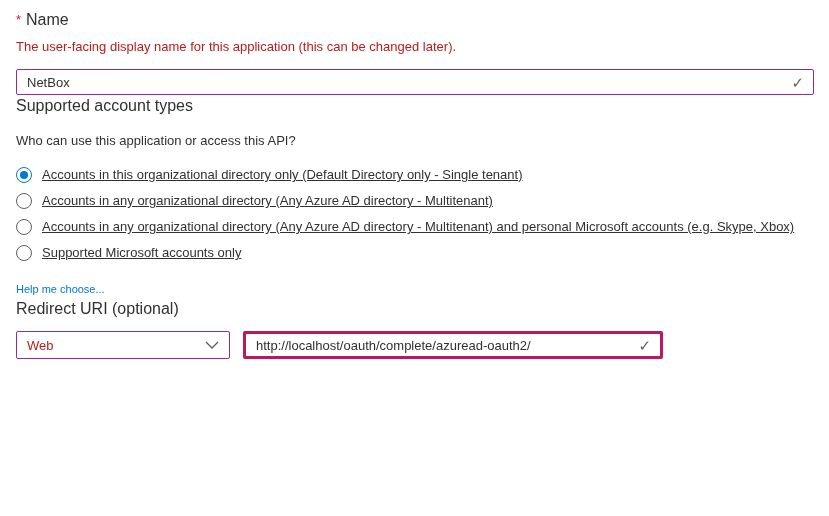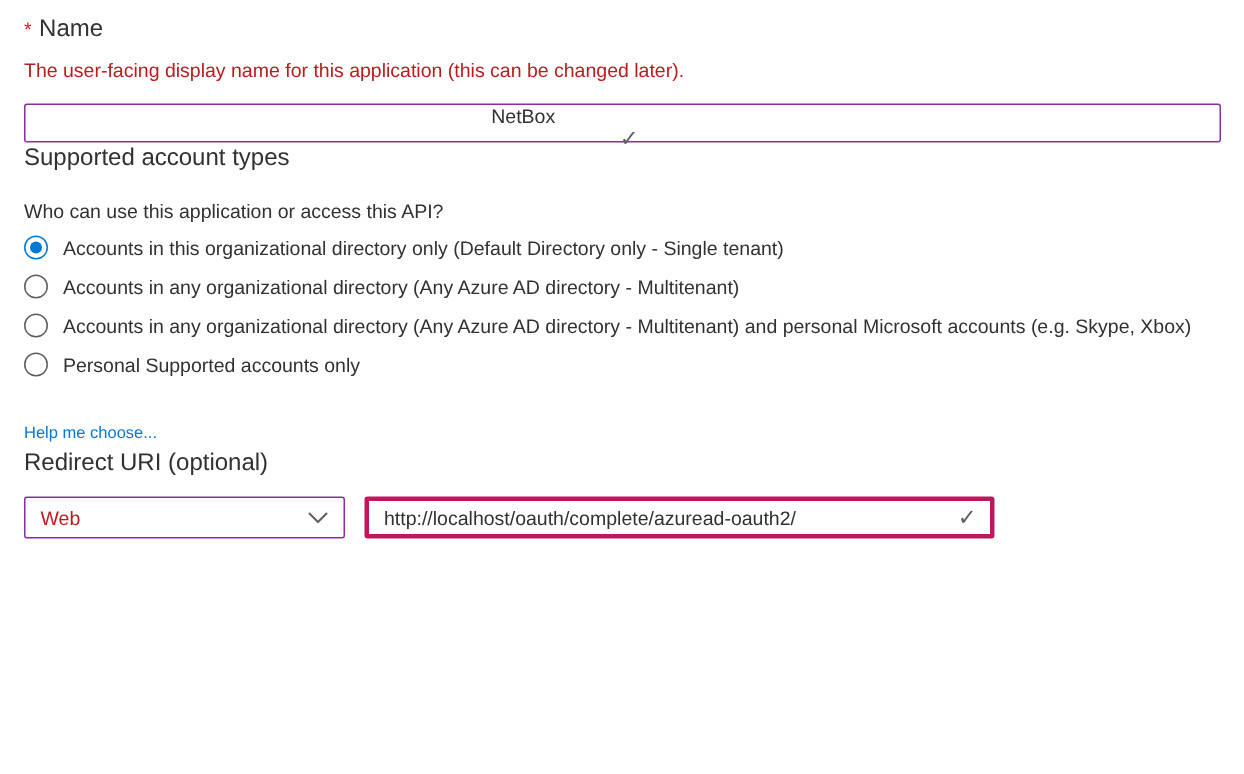--- a/index.html
+++ b/index.html
@@ -22,21 +22,20 @@
   .hint { font-size: 13px; line-height: 18px; margin-top: 8px; color: #b91c1c; }
 
   .text-input-wrap {
     margin-top: 13px;
     height: 26px;
     border: 1px solid #8a2da2;
     border-radius: 2px;
     display: flex; align-items: center;
     padding: 0 9px 0 10px;
     background: #fff;
-    flex-direction: column;
   }
   .text-input-wrap input {
     flex: 1 1 auto; min-width: 0;
     border: none; outline: none;
     font-family: "Liberation Sans", sans-serif;
     font-size: 13px; color: #323130;
     padding: 0; background: transparent;
   }
   .check-icon {
     flex: 0 0 auto;
@@ -45,23 +44,24 @@
   }
 
   
   .section-heading { font-size: 16px; line-height: 21px; color: #323130; }
   .mt-section { }
   .question { font-size: 13px; line-height: 17px; margin-top: 16px; }
 
   
   .radio-group { margin-top: 8px; }
   .radio-row {
-    display: flex; align-items: flex-start;
+    display: flex; align-items: flex-end;
     height: 26px; gap: 10px;
     cursor: pointer;
+    text-decoration: underline;
   }
   .radio-circle {
     flex: 0 0 auto;
     width: 16px; height: 16px;
     border: 1px solid #605e5c;
     border-radius: 50%;
     display: flex; align-items: center; justify-content: center;
     background: #fff;
   }
   .radio-row.selected .radio-circle { border-color: #0078d4; }
@@ -145,21 +145,21 @@
     <div class="radio-row">
       <span class="radio-circle">
           <span class="radio-dot"></span>
         </span>
       <span class="radio-label">Accounts in any organizational directory (Any Azure AD directory - Multitenant) and personal Microsoft accounts (e.g. Skype, Xbox)</span>
     </div>
     <div class="radio-row">
       <span class="radio-circle">
           <span class="radio-dot"></span>
         </span>
-      <span class="radio-label">Personal Supported accounts only</span>
+      <span class="radio-label">Supported Microsoft accounts only</span>
     </div>
   </div>
 
   <a class="help-link">Help me choose...</a>
 
   
   <div class="section-heading mt-section">Redirect URI (optional)</div>
 
   <div class="uri-row">
     <div class="dropdown">

